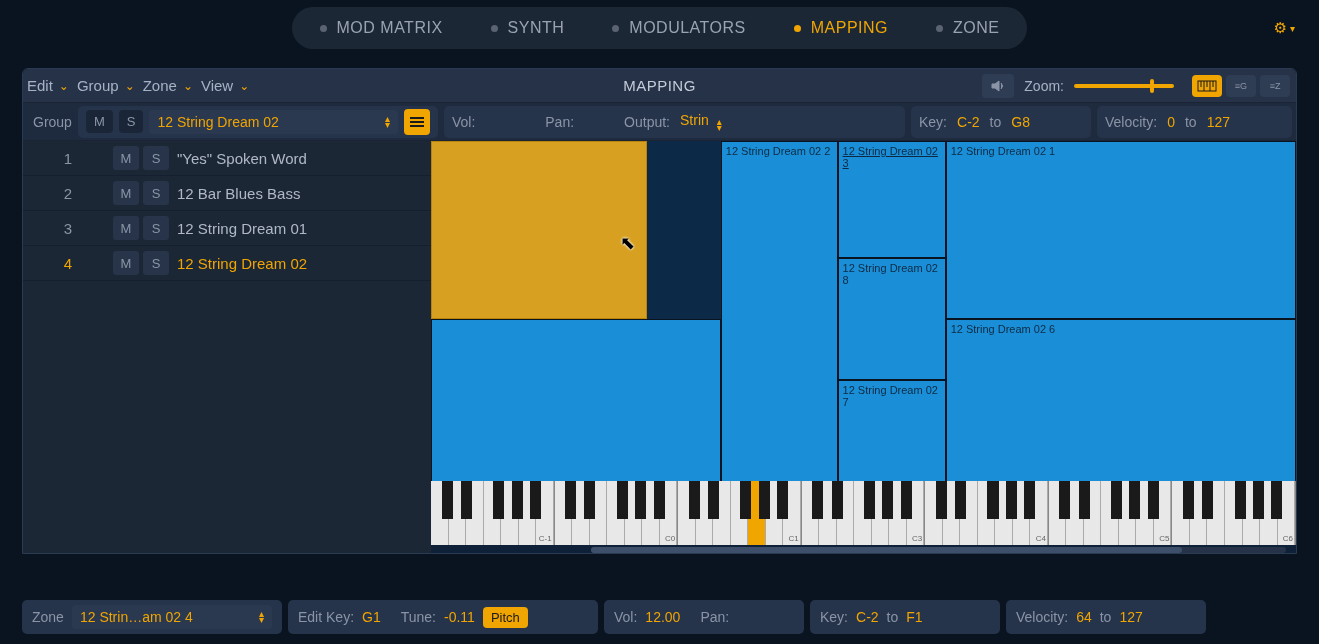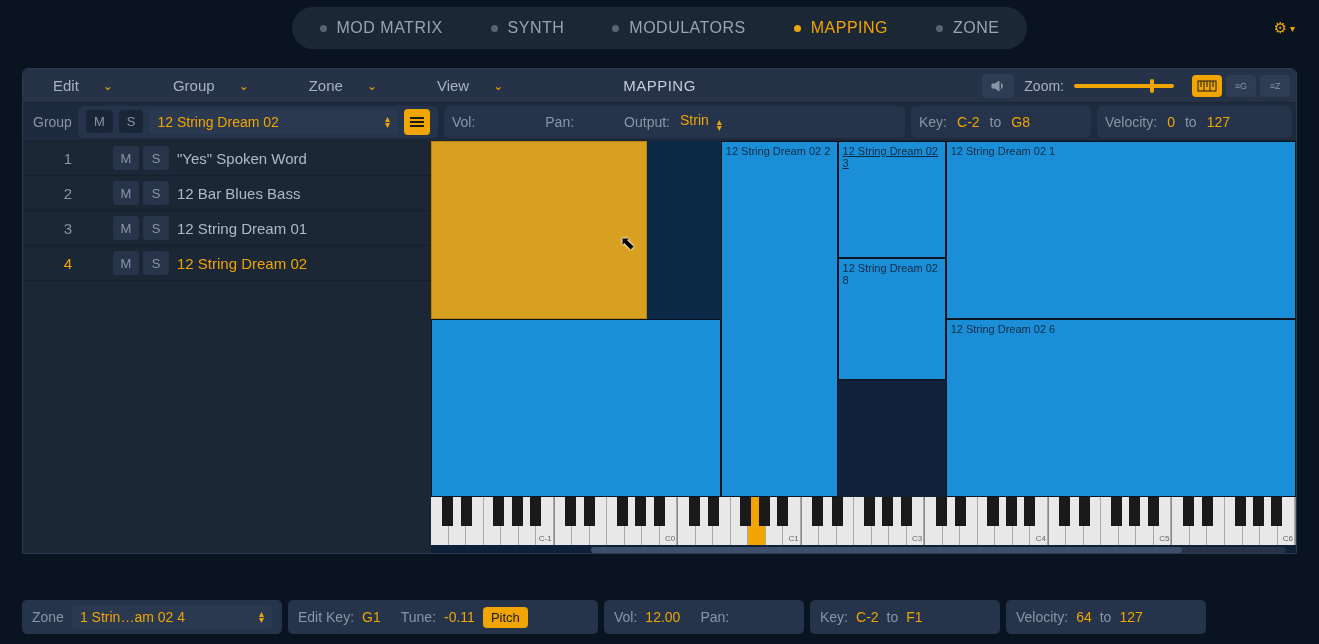--- a/index.html
+++ b/index.html
@@ -12,21 +12,21 @@
 .tab-dot { width: 7px; height: 7px; border-radius: 50%; background: #5a6372; }
 .tab-item.active { color: #f0a500; }
 .tab-item.active .tab-dot { background: #f0a500; }
 .gear-menu { position: absolute; right: 24px; top: 50%; transform: translateY(-50%); color: #f0a500; cursor: pointer; display:flex; align-items:center; gap:3px;}
 
 
 .main-panel { margin: 12px 22px 0 22px; border: 1px solid #2a3a52; border-radius: 6px 6px 0 0; overflow:hidden;}
 
 
 .menu-row { display: flex; align-items: center; height: 34px; background: #253248; position: relative; border-bottom: 1px solid #1a2434;}
-.menu-btn { display: flex; align-items: center; gap: 24px; padding: 0 30px; color: #a8b2c5; cursor: pointer; font-size: 15px;}
+.menu-btn { display: flex; align-items: center; gap: 6px; padding: 0 4px; color: #a8b2c5; cursor: pointer; font-size: 15px;}
 .menu-chevron { color: #f0a500; font-size: 12px;}
 .menu-title { position: absolute; left: 50%; transform: translateX(-50%); color: #c5ccd8; font-size: 15px; letter-spacing: 0.5px;}
 .menu-right { margin-left: auto; display: flex; align-items: center; gap: 10px; padding-right: 6px;}
 .speaker-btn { width: 32px; height: 24px; display:flex; align-items:center; justify-content:center; background:#2f3d54; border-radius:4px; color:#8a94a6; cursor:pointer;}
 .zoom-label { color:#a8b2c5; font-size:14px;}
 .zoom-slider { width: 100px; height: 4px; background: #f0a500; position: relative; border-radius:2px; margin-right:8px;}
 .zoom-slider::after { content:''; position:absolute; right:20px; top:-5px; width:4px; height:14px; background:#f0a500; border-radius:2px;}
 .view-btns { display:flex; gap:4px;}
 .vb { width:30px; height:22px; background:#2f3d54; border-radius:4px; display:flex; align-items:center; justify-content:center; font-size:10px; color:#8a94a6; cursor:pointer;}
 .vb.active { background:#f0a500; color:#1a1a1a;}
@@ -57,21 +57,21 @@
 .group-row.selected .gr-name { color:#f0a500;}
 .group-row.selected .gr-num { color:#f0a500;}
 
 
 .mapping-area { flex:1; position:relative; background:#0f2139; }
 .map-grid { position:absolute; inset:0 0 56px 0; }
 .zone { position:absolute; background:#1a8fd8; border:1px solid #0a1420; font-size:11px; color:#0d2a42; padding:3px 4px; overflow:hidden; font-weight:500;}
 .zone.selected { background:#d8a020; border:1px solid #b8850a;}
 
 
-.piano { position:absolute; left:0; right:0; bottom:8px; height:48px; background:#ffffff; display:flex;}
+.piano { position:absolute; left:0; right:0; bottom:8px; height:64px; background:#ffffff; display:flex;}
 .oct { flex:1; position:relative; border-right:1px solid #888;}
 .wkey { position:absolute; top:0; bottom:0; background:#e8e8e8; border-right:1px solid #aaa;}
 .bkey { position:absolute; top:0; height:60%; background:#1a1a1a; z-index:2; width:9%;}
 .oct-label { position:absolute; bottom:2px; right:2px; font-size:8px; color:#666; z-index:3;}
 .sel-key { background:#f0a500 !important;}
 .hscroll { position:absolute; left:160px; right:10px; bottom:0; height:6px; background:#253248; border-radius:3px;}
 .hscroll-thumb{ position:absolute; left:0; width:85%; height:100%; background:#3d4f6b; border-radius:3px;}
 
 
 .cursor { position:absolute; left:620px; top:232px; font-size:18px; color:#000; z-index:100; text-shadow: 0 0 3px #fff, 0 0 2px #fff;}
@@ -260,20 +260,21 @@
         <div class="zone selected" style="left:0; top:0; width:25%; height:50%;"></div>
 
         <div class="zone" style="left:0; top:50%; width:33.5%; height:50%; background:#1a8fd8;"></div>
 
         <div style="position:absolute; left:25%; top:0; width:8.5%; height:50%; background:#0c2a47;"></div>
 
         <div class="zone" style="left:33.5%; top:0; width:13.5%; height:100%;">12 String Dream 02 2</div>
 
         <div class="zone" style="left:47%; top:0; width:12.5%; height:33%;text-decoration:underline;">12 String Dream 02 3</div>
         <div class="zone" style="left:47%; top:33%; width:12.5%; height:34%;">12 String Dream 02 8</div>
+        <div class="zone" style="left:47%; top:67%; width:12.5%; height:33%;">12 String Dream 02 7</div>
 
         <div class="zone" style="left:59.5%; top:0; width:40.5%; height:50%;">12 String Dream 02 1</div>
         <div class="zone" style="left:59.5%; top:50%; width:40.5%; height:50%;">12 String Dream 02 6</div>
       </div>
 
       <div class="piano">
 
       <div class="oct">
             <div class="wkey" style="left: 0%; width: 14.2857%;"></div>
             <div class="wkey" style="left: 14.2857%; width: 14.2857%;"></div>
@@ -386,21 +387,21 @@
     </div>
   </div>
 </div>
 
 <div class="cursor">⬉</div>
 
 <div class="bottom-bar">
   <div class="bot-section zone-sel">
     <span class="bot-label">Zone</span>
     <div class="dropdown-name" style="flex:1">
-      <span class="bot-value">1 Strin…am 02 4</span>
+      <span class="bot-value">12 Strin…am 02 4</span>
       <span class="updown">
           <span>▴</span>
           <span>▾</span>
         </span>
     </div>
   </div>
   <div class="bot-section root-sect">
     <span class="bot-label">Edit Key:</span>
     <span class="bot-value">G1</span>
     <span class="bot-label" style="margin-left:12px">Tune:</span>

